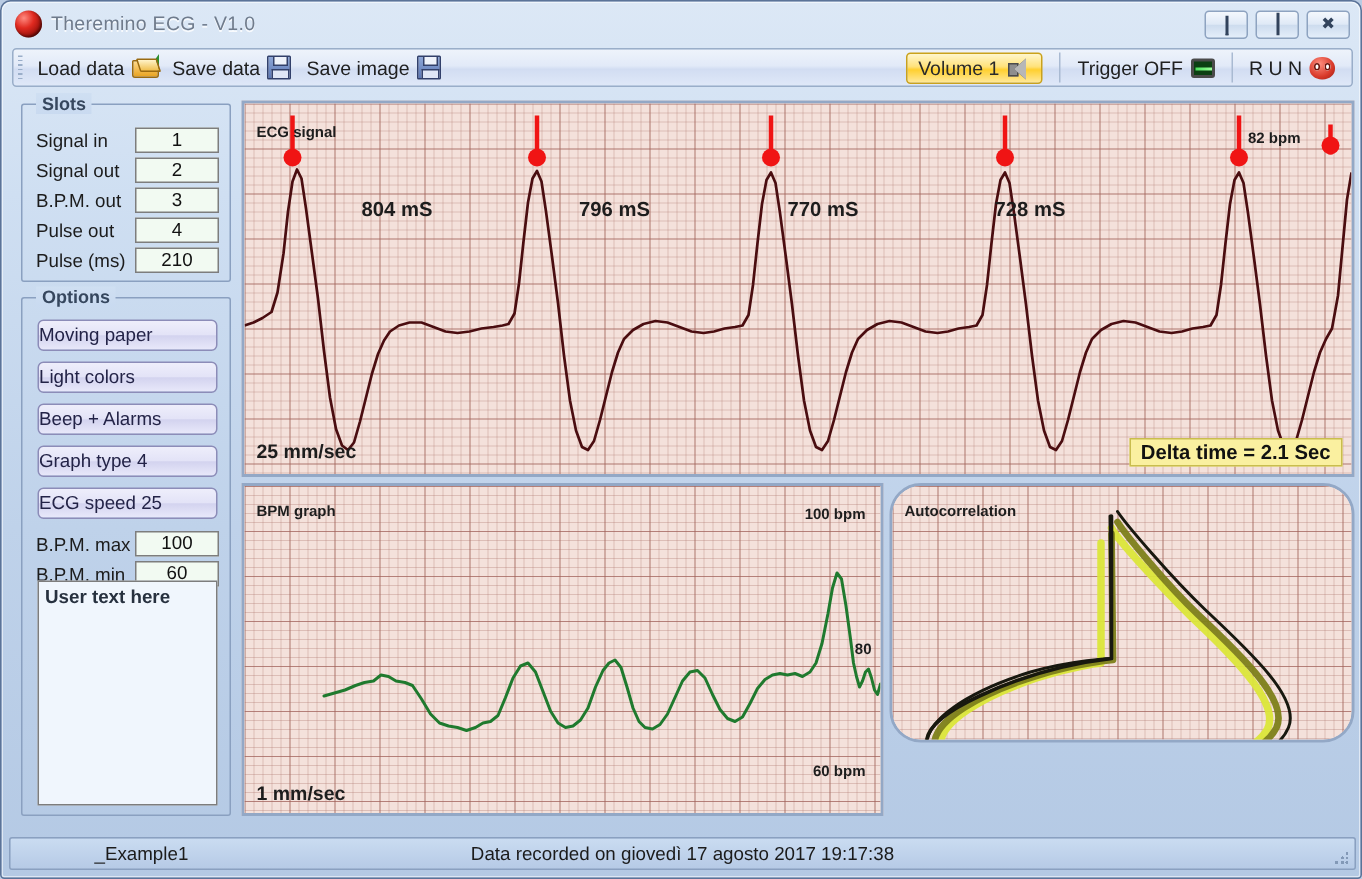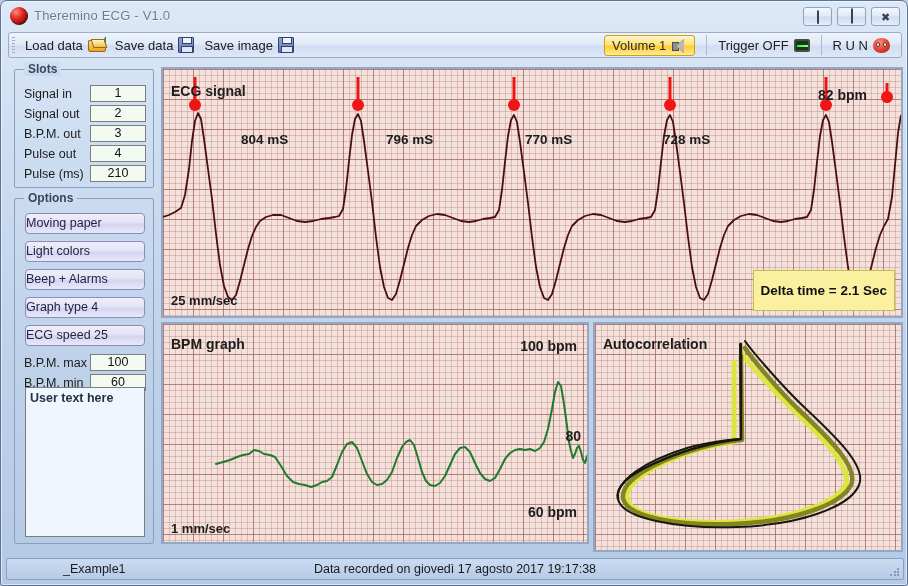--- a/index.html
+++ b/index.html
@@ -139,28 +139,28 @@
     background-color:#f4e1db;
     background-image:
       linear-gradient(to right, rgba(160,96,88,.65) 1px, transparent 1px),
       linear-gradient(to bottom, rgba(160,96,88,.65) 1px, transparent 1px),
       linear-gradient(to right, rgba(176,122,112,.35) 1px, transparent 1px),
       linear-gradient(to bottom, rgba(176,122,112,.35) 1px, transparent 1px);
     background-size:30px 30px,30px 30px,6px 6px,6px 6px;
   }
   #ecgPanel{left:160px;top:66px;width:742px;height:251px;}
   #bpmPanel{left:160px;top:321px;width:428px;height:222px;}
-  #acPanel{left:592px;top:321px;width:310px;height:230px;}
-  .plabel{position:absolute;font-size:14px;font-weight:bold;color:#1d1d1d;white-space:nowrap;}
+  #acPanel{left:592px;top:321px;width:310px;height:173px;border-radius:21px;}
+  .plabel{position:absolute;font-size:10px;font-weight:bold;color:#1d1d1d;white-space:nowrap;}
   .smalllab{position:absolute;font-size:13px;font-weight:bold;color:#1d1d1d;white-space:nowrap;}
   .intervallab{position:absolute;font-size:13.5px;font-weight:bold;color:#1d1d1d;white-space:nowrap;}
   .delta{
     position:absolute;right:6px;bottom:5px;
     background:#faf0a0;border:1px solid #c9bd4e;
-    padding:12px 7px;font-size:13.5px;font-weight:bold;color:#111;white-space:nowrap;
+    padding:1px 7px;font-size:13.5px;font-weight:bold;color:#111;white-space:nowrap;
   }
   svg{position:absolute;left:0;top:0;}
 
   
   .statusbar{
     position:absolute;left:5px;bottom:5px;width:898px;height:22px;box-sizing:border-box;
     border:1px solid #8aa0c0;border-radius:2px;
     background:linear-gradient(to bottom,#cadcf1,#b6cae6);
     display:flex;align-items:center;
   }

